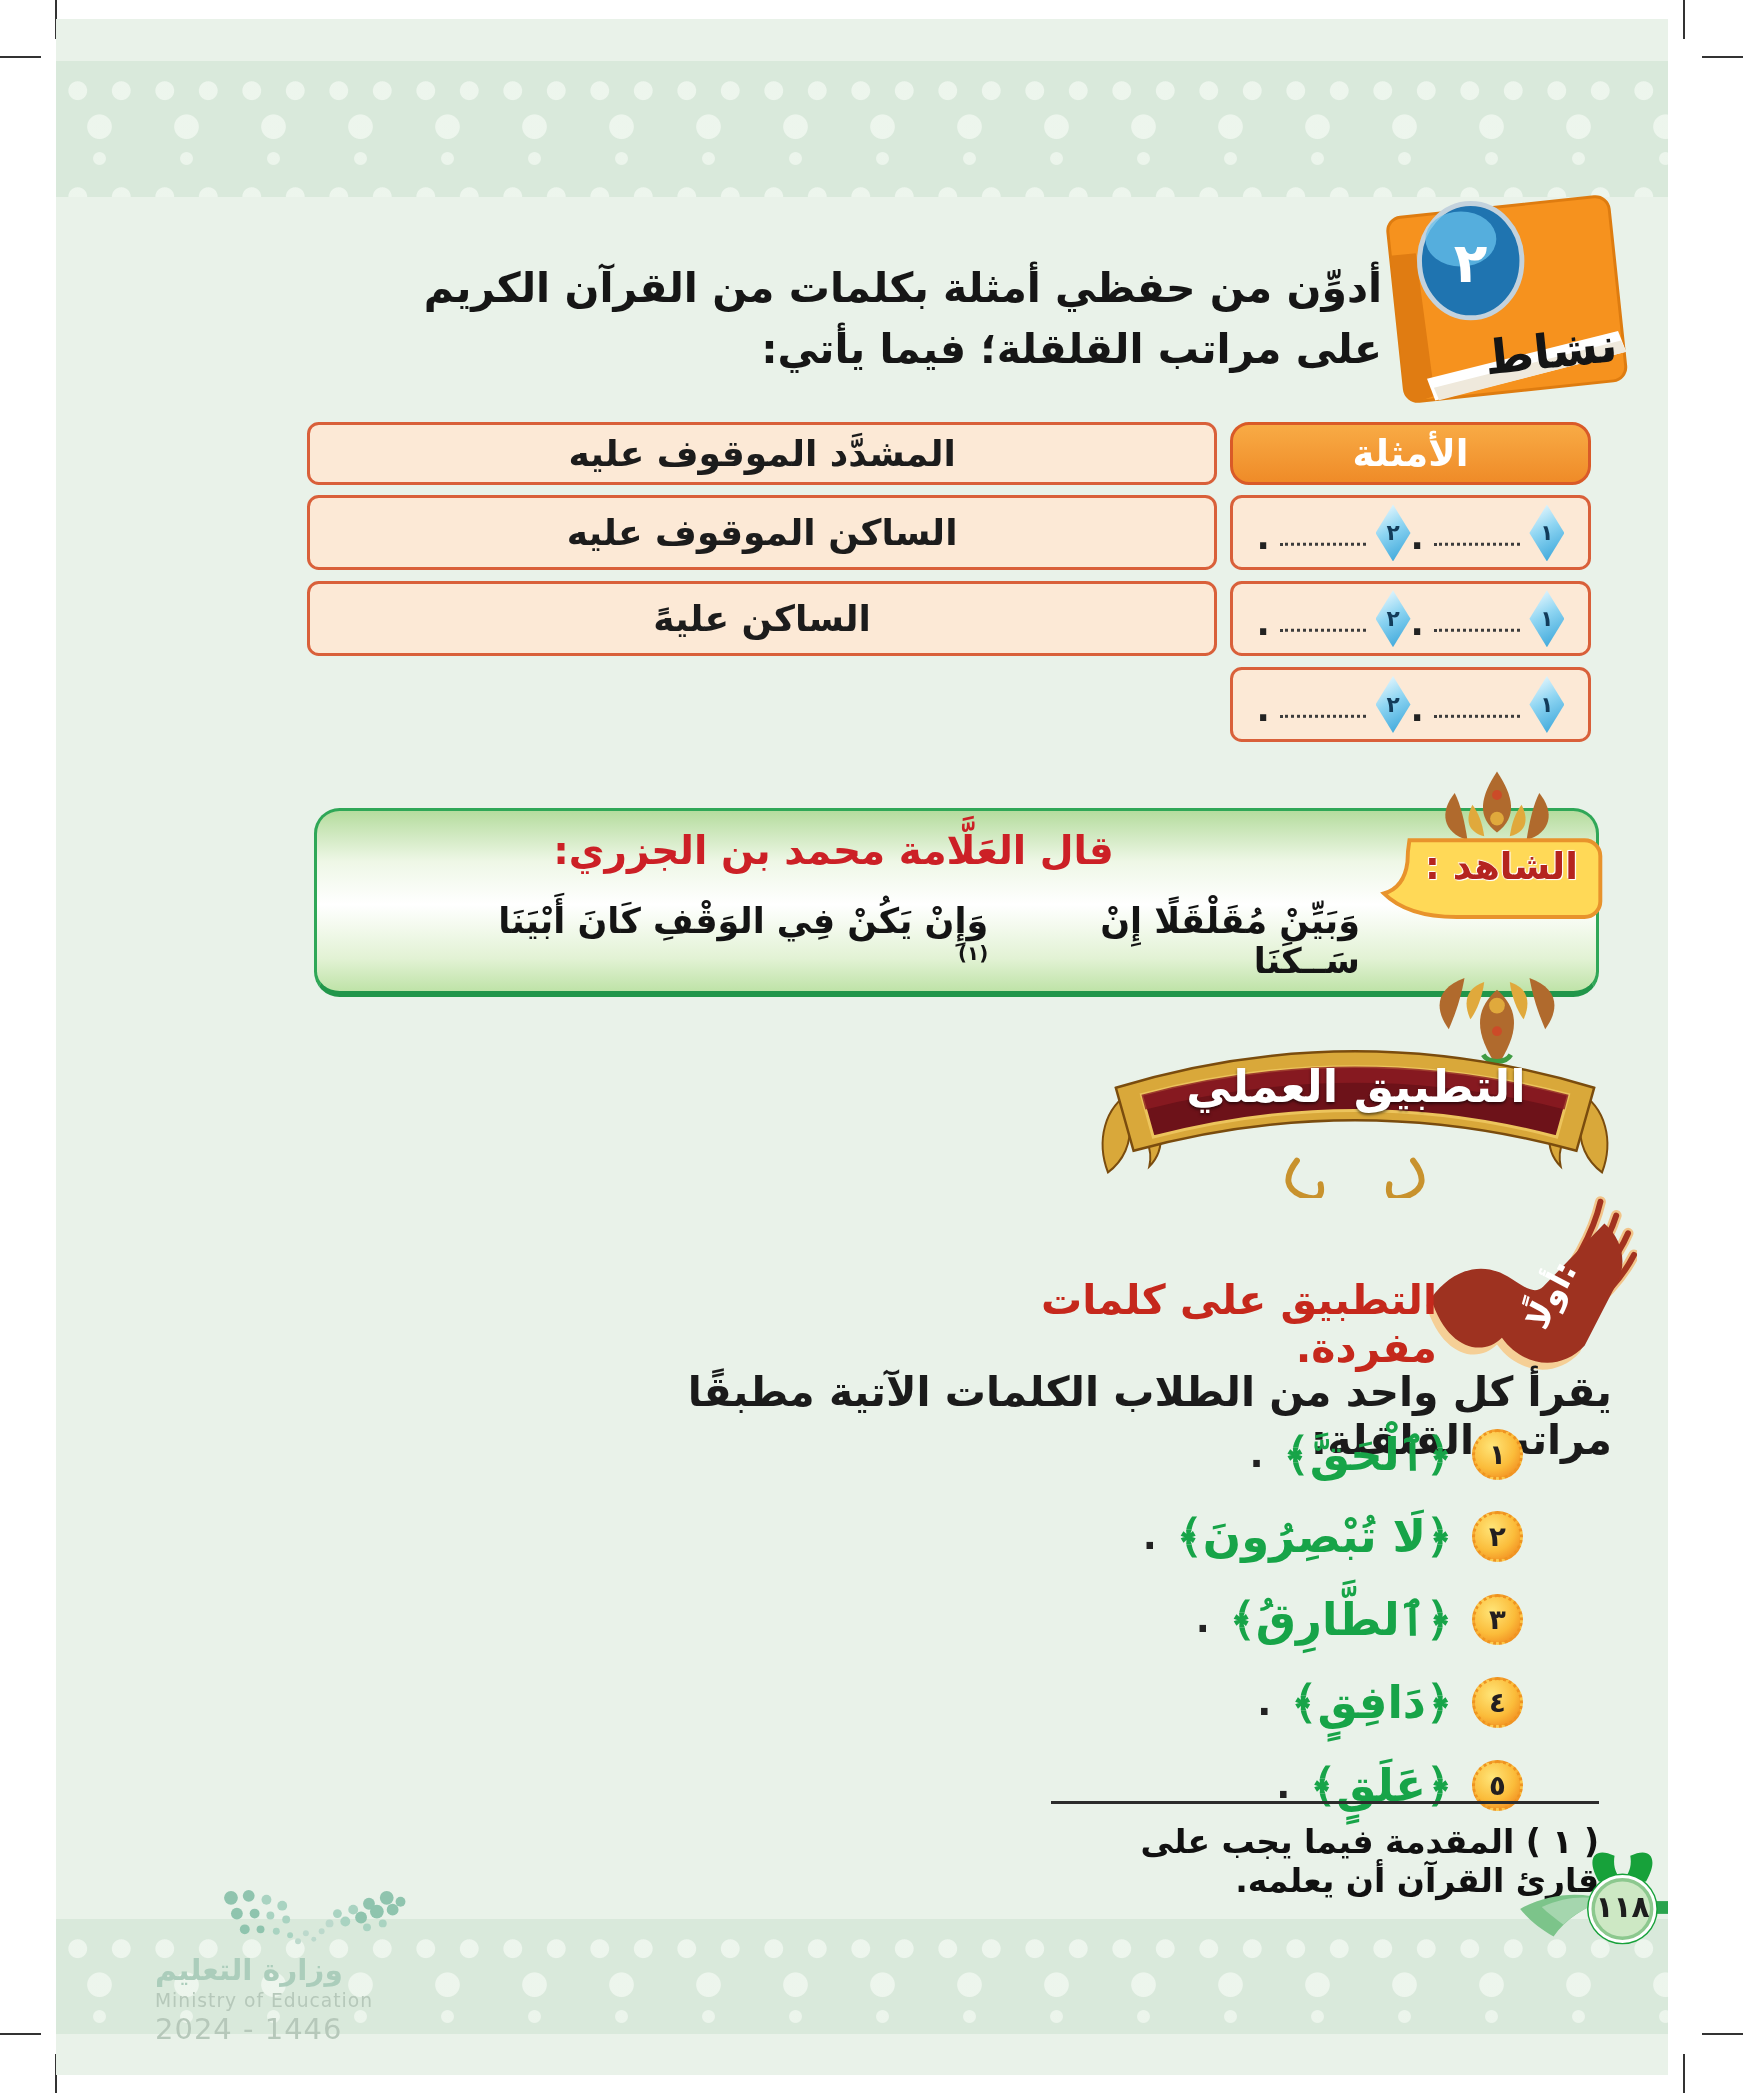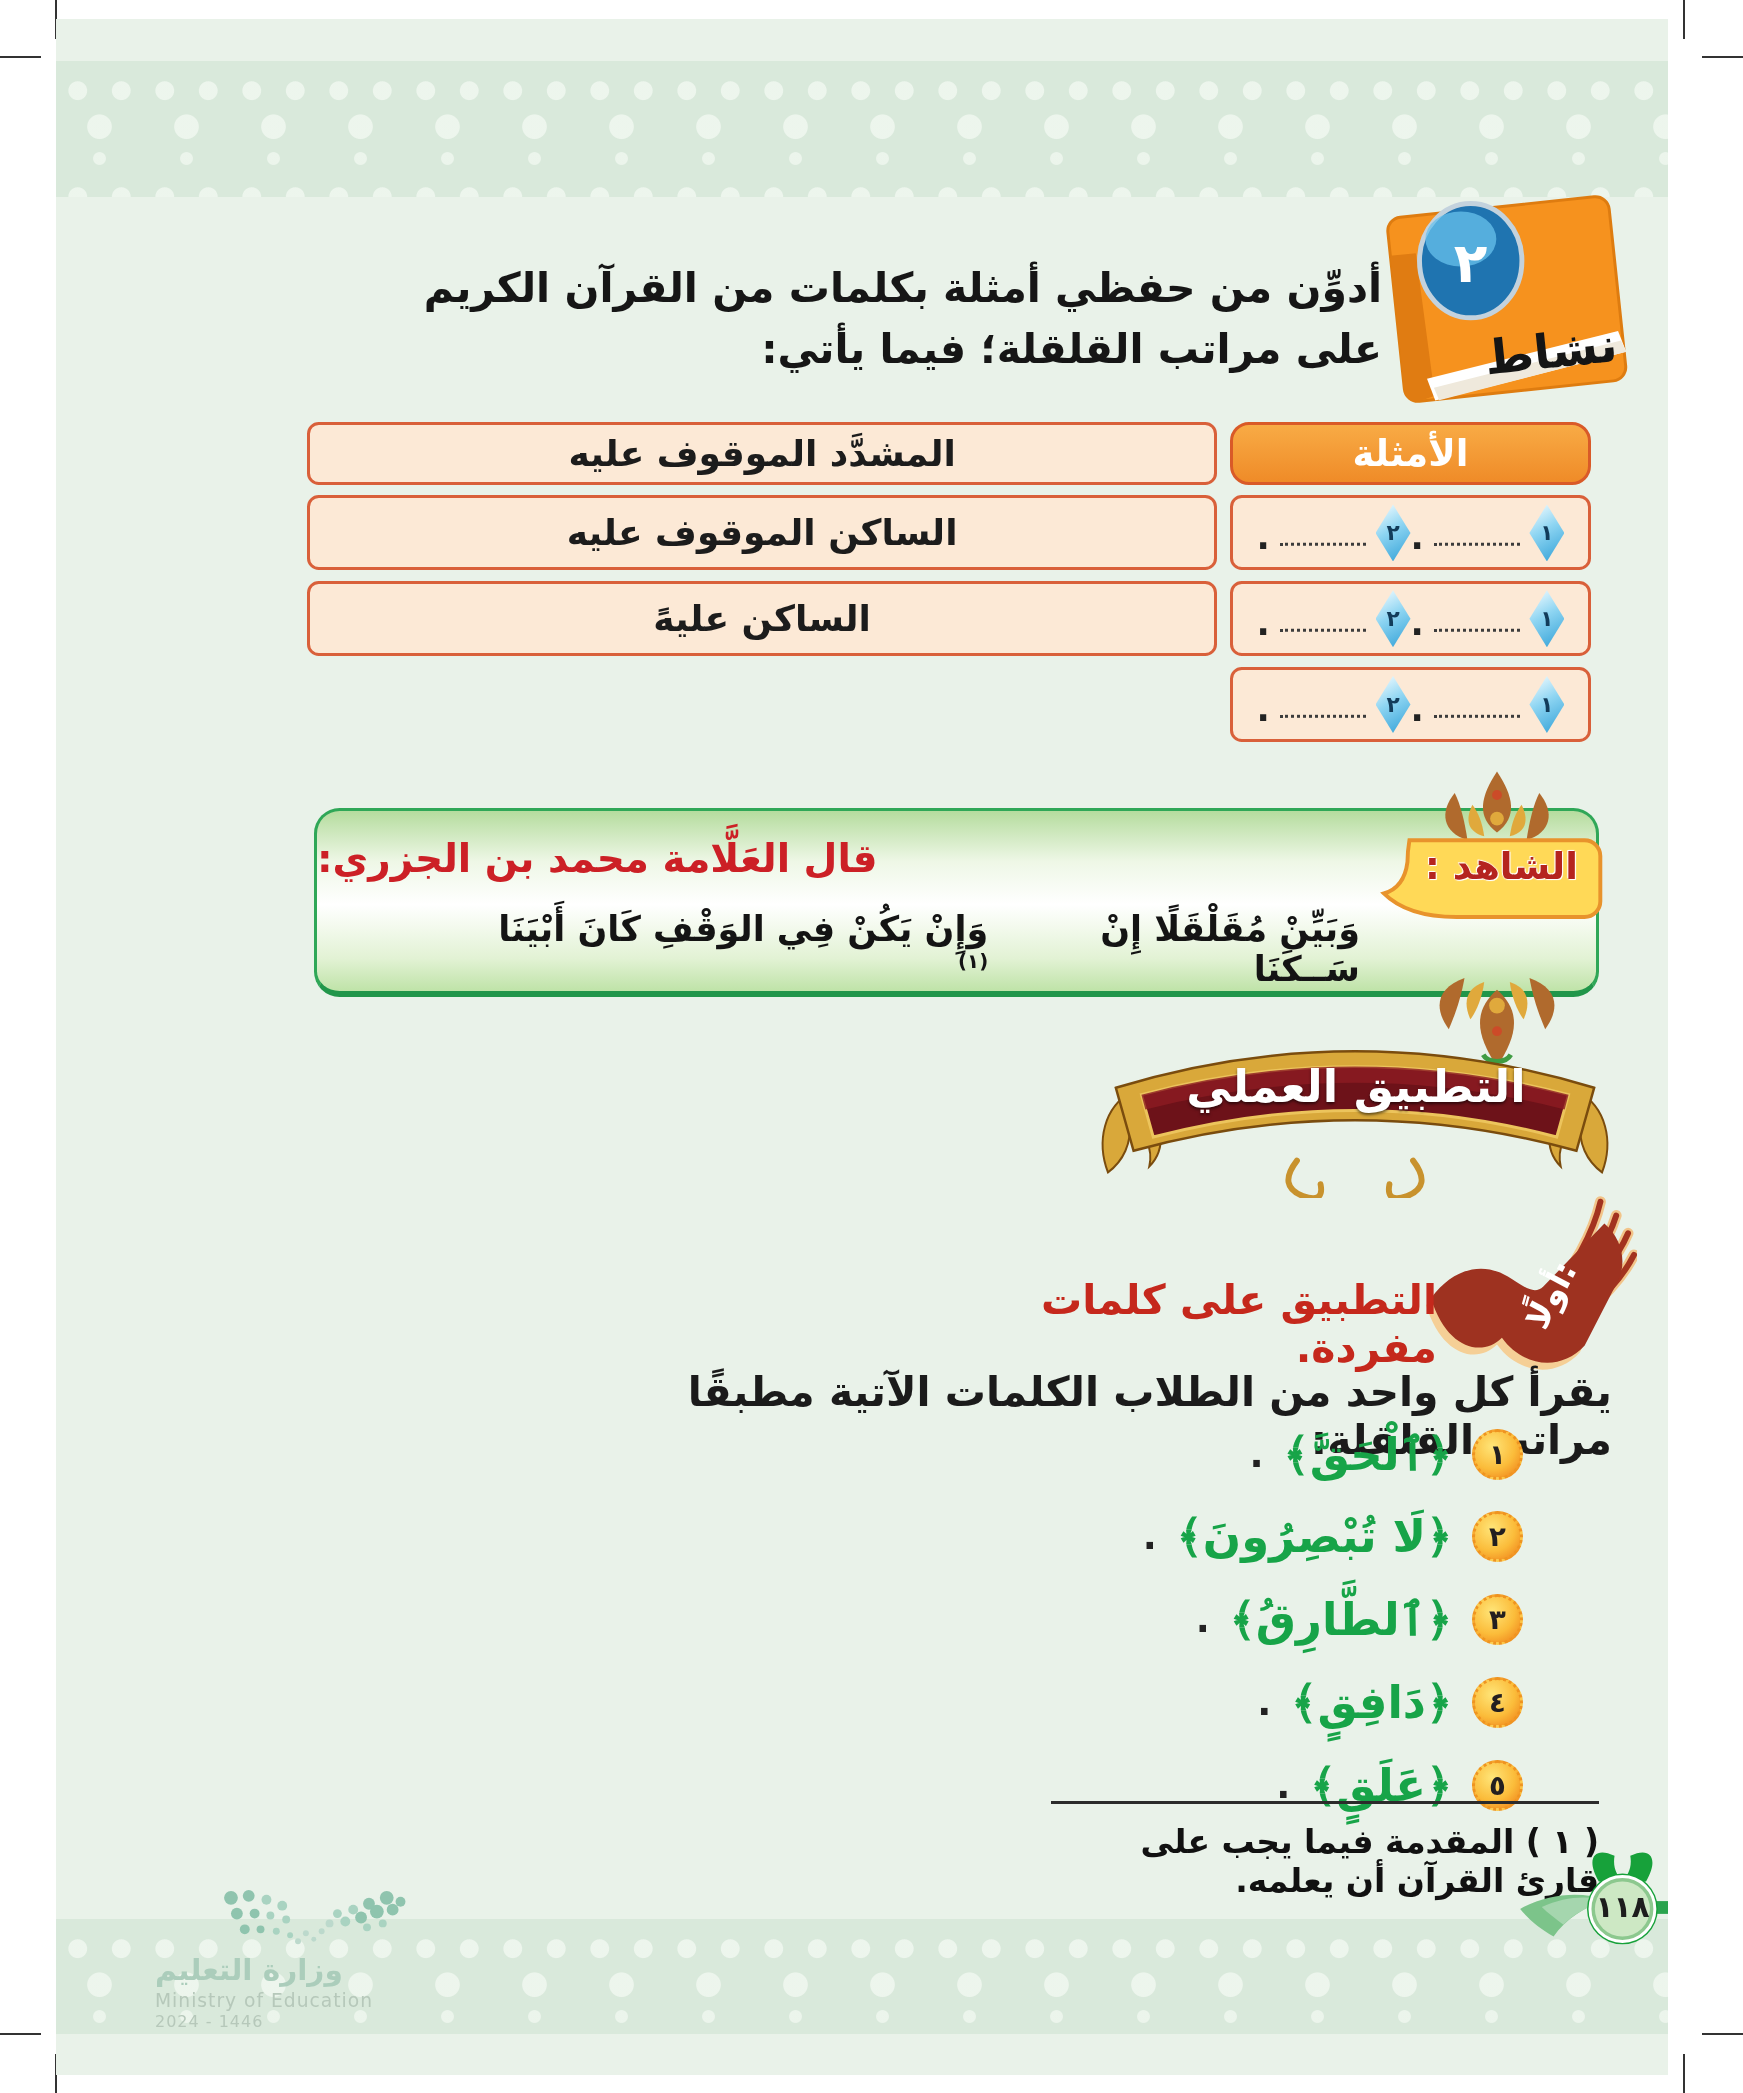--- a/index.html
+++ b/index.html
@@ -71,21 +71,21 @@
   .enddot{font-size:35px;font-weight:bold;color:#222;transform:translateY(3.9px);}
 
   
   .shahid-box{
     position:absolute;left:258px;top:789px;width:1285px;height:189px;box-sizing:border-box;
     border:3px solid #2fa757;border-bottom:6.9px solid #21964a;border-radius:25.6px;
     background:linear-gradient(180deg,#b5dc9e 0%,#eef7e6 28%,#ffffff 52%,#e2f2d4 82%,#bfe3a8 100%);
     direction:rtl;
   }
   .shahid-heading{
-    padding:17.7px 246px 0 0;text-align:left;font-size:39px;font-weight:bold;color:#cc2026;margin-top:8px;
+    padding:17.7px 246px 0 0;text-align:center;font-size:39px;font-weight:bold;color:#cc2026;
   }
   .shahid-verse{
     display:flex;justify-content:space-between;padding:27.6px 236px 0 148px;
     font-size:35px;font-weight:bold;color:#141414;
   }
   .verse-ref{font-size:19.7px;vertical-align:super;font-weight:bold;}
   .shahid-medallion{position:absolute;left:1318px;top:752px;width:246px;height:296px;}
   .shahid-label{
     position:absolute;left:1357px;top:826px;width:177px;text-align:center;direction:rtl;
     font-size:37px;font-weight:bold;color:#b5241f;
@@ -137,21 +137,21 @@
   .pagenum-svg{position:absolute;left:1456px;top:1829px;width:270px;height:118px;}
   .pagenum{
     position:absolute;left:1537px;top:1871px;width:59px;text-align:center;
     font-size:29.6px;font-weight:bold;color:#1d1d1d;
   }
 
   
   .moe-dots{position:absolute;left:94px;top:1865px;width:296px;height:69px;}
   .moe-ar{position:absolute;left:99px;top:1934px;width:276px;font-size:29.6px;font-weight:bold;color:#abcdbb;direction:rtl;text-align:left;}
   .moe-en{position:absolute;left:99px;top:1971px;width:276px;font-size:18.7px;color:#b6c8ba;letter-spacing:1px;}
-  .moe-year{position:absolute;left:99px;top:1993px;width:276px;font-size:16px;color:#b6c8ba;letter-spacing:1px;}
+  .moe-year{position:absolute;left:99px;top:1993px;width:276px;font-size:29px;color:#b6c8ba;letter-spacing:1px;}
 </style>
 </head>
 <body>
 
 <div class="crop" style="left:55px;top:0;width:2px;height:39px;"></div>
 <div class="crop" style="left:0;top:56px;width:41px;height:2px;"></div>
 <div class="crop" style="left:1683px;top:0;width:2px;height:39px;"></div>
 <div class="crop" style="left:1702px;top:56px;width:41px;height:2px;"></div>
 <div class="crop" style="left:0;top:2033px;width:41px;height:2px;"></div>
 <div class="crop" style="left:55px;top:2054px;width:2px;height:39px;"></div>

